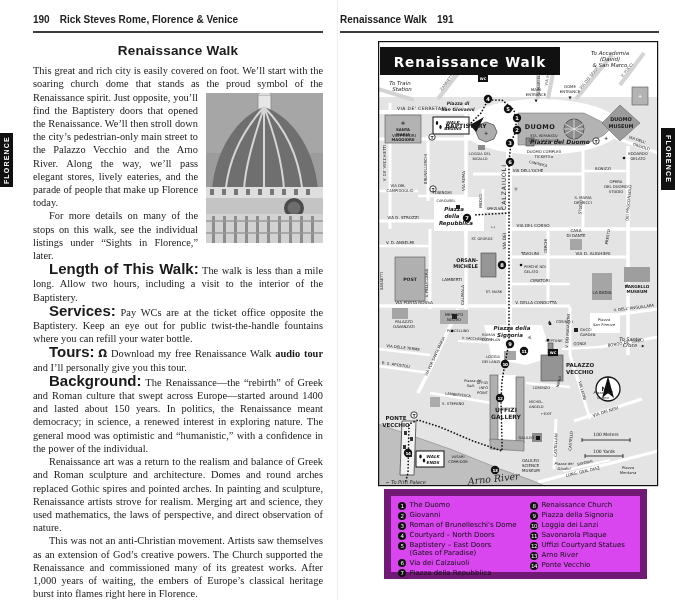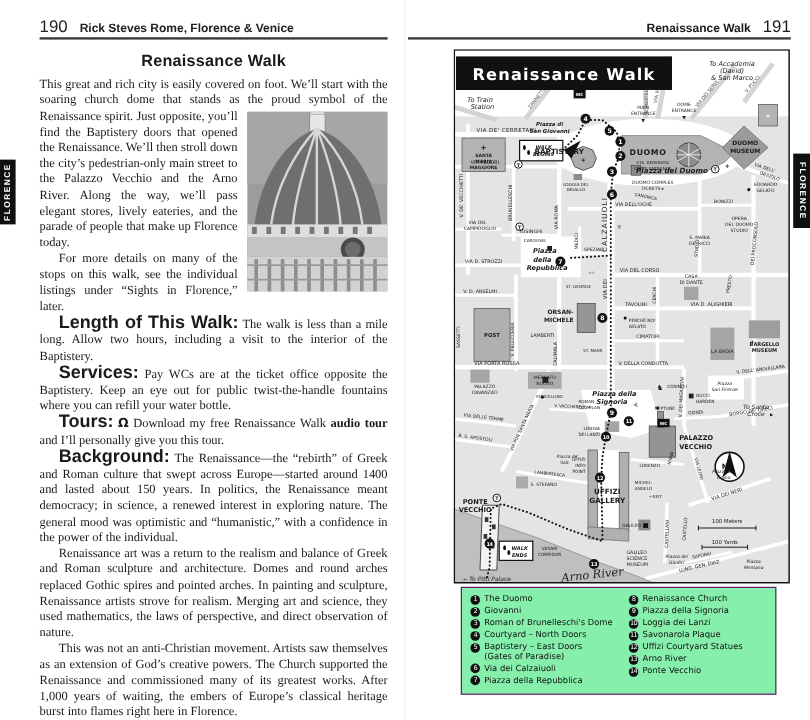--- a/index.html
+++ b/index.html
@@ -3,48 +3,48 @@
 <meta charset="utf-8">
 <style>
   html,body{margin:0;padding:0;}
   body{width:675px;height:600px;background:#fff;position:relative;overflow:hidden;
        font-family:"Liberation Serif",serif;color:#1a1a1a;}
   .seam{position:absolute;left:337px;top:0;width:1px;height:600px;background:#efefef;}
   
   .lpage{position:absolute;left:33px;top:14px;width:290px;}
   .phead{font-family:"Liberation Sans",sans-serif;font-size:10px;font-weight:bold;
          color:#222;display:flex;align-items:baseline;gap:10px;height:15px;}
-  .pnum{font-weight:normal;font-size:14px;}
+  .pnum{font-weight:bold;font-size:10px;}
   .prule{border-top:2px solid #3c3c3c;margin-top:2px;margin-bottom:0;}
   .body{font-size:10.4px;line-height:13.2px;text-align:justify;margin-top:11px;}
   .body p{margin:0;}
   .body p.ind{text-indent:16px;}
   .sechead{font-family:"Liberation Sans",sans-serif;font-weight:bold;font-size:13.5px;
            text-align:center;margin:11px 0 7px 0;letter-spacing:.2px;}
   .photo{float:right;width:117px;height:150px;margin:2px 0 4px 8px;}
   .hp{font-weight:bold;font-family:"Liberation Sans",sans-serif;font-size:15px;}
   
   .tab{position:absolute;background:#101010;color:#fff;
        font-family:"Liberation Sans",sans-serif;font-weight:bold;font-size:7px;
        letter-spacing:1.2px;display:flex;align-items:center;justify-content:center;}
   .tab span{writing-mode:vertical-rl;}
   .tab.left{left:0;top:133px;width:13px;height:54px;}
   .tab.left span{transform:rotate(180deg);}
   .tab.right{left:661px;top:128px;width:14px;height:62px;}
   
   .rpage{position:absolute;left:340px;top:14px;width:319px;}
-  .rphead{font-family:"Liberation Sans",sans-serif;font-size:10px;text-align:right;
+  .rphead{font-family:"Liberation Sans",sans-serif;font-size:10px;text-align:left;
           height:15px;}
   .rphead b{font-weight:bold;margin-right:10px;}
   .rprule{border-top:2px solid #3c3c3c;margin-top:2px;}
   #mapwrap{position:absolute;left:378px;top:41px;width:281px;height:446px;}
   #mapsvg{display:block;background:#fff;}
   
   .legend{position:absolute;left:384px;top:489px;width:263px;height:90px;
-          border:1px solid #701a75;background:#86efac;box-sizing:border-box;
+          border:7px solid #701a75;background:#d946ef;box-sizing:border-box;
           font-family:"DejaVu Sans",sans-serif;display:flex;padding:5px 4px 2px 7px;}
   .lcol{flex:1;}
   .lcol:first-child{flex:0 0 132px;}
   .lrow{display:flex;margin-bottom:1.5px;align-items:flex-start;}
   .lnum{flex:0 0 8px;height:8px;border-radius:50%;background:#111;color:#fff;
         font-size:5.5px;line-height:8.5px;text-align:center;margin-right:3.5px;
         margin-top:.5px;letter-spacing:-0.5px;}
   .ltxt{font-size:7px;line-height:8.2px;color:#111;}
 </style>
 </head>

